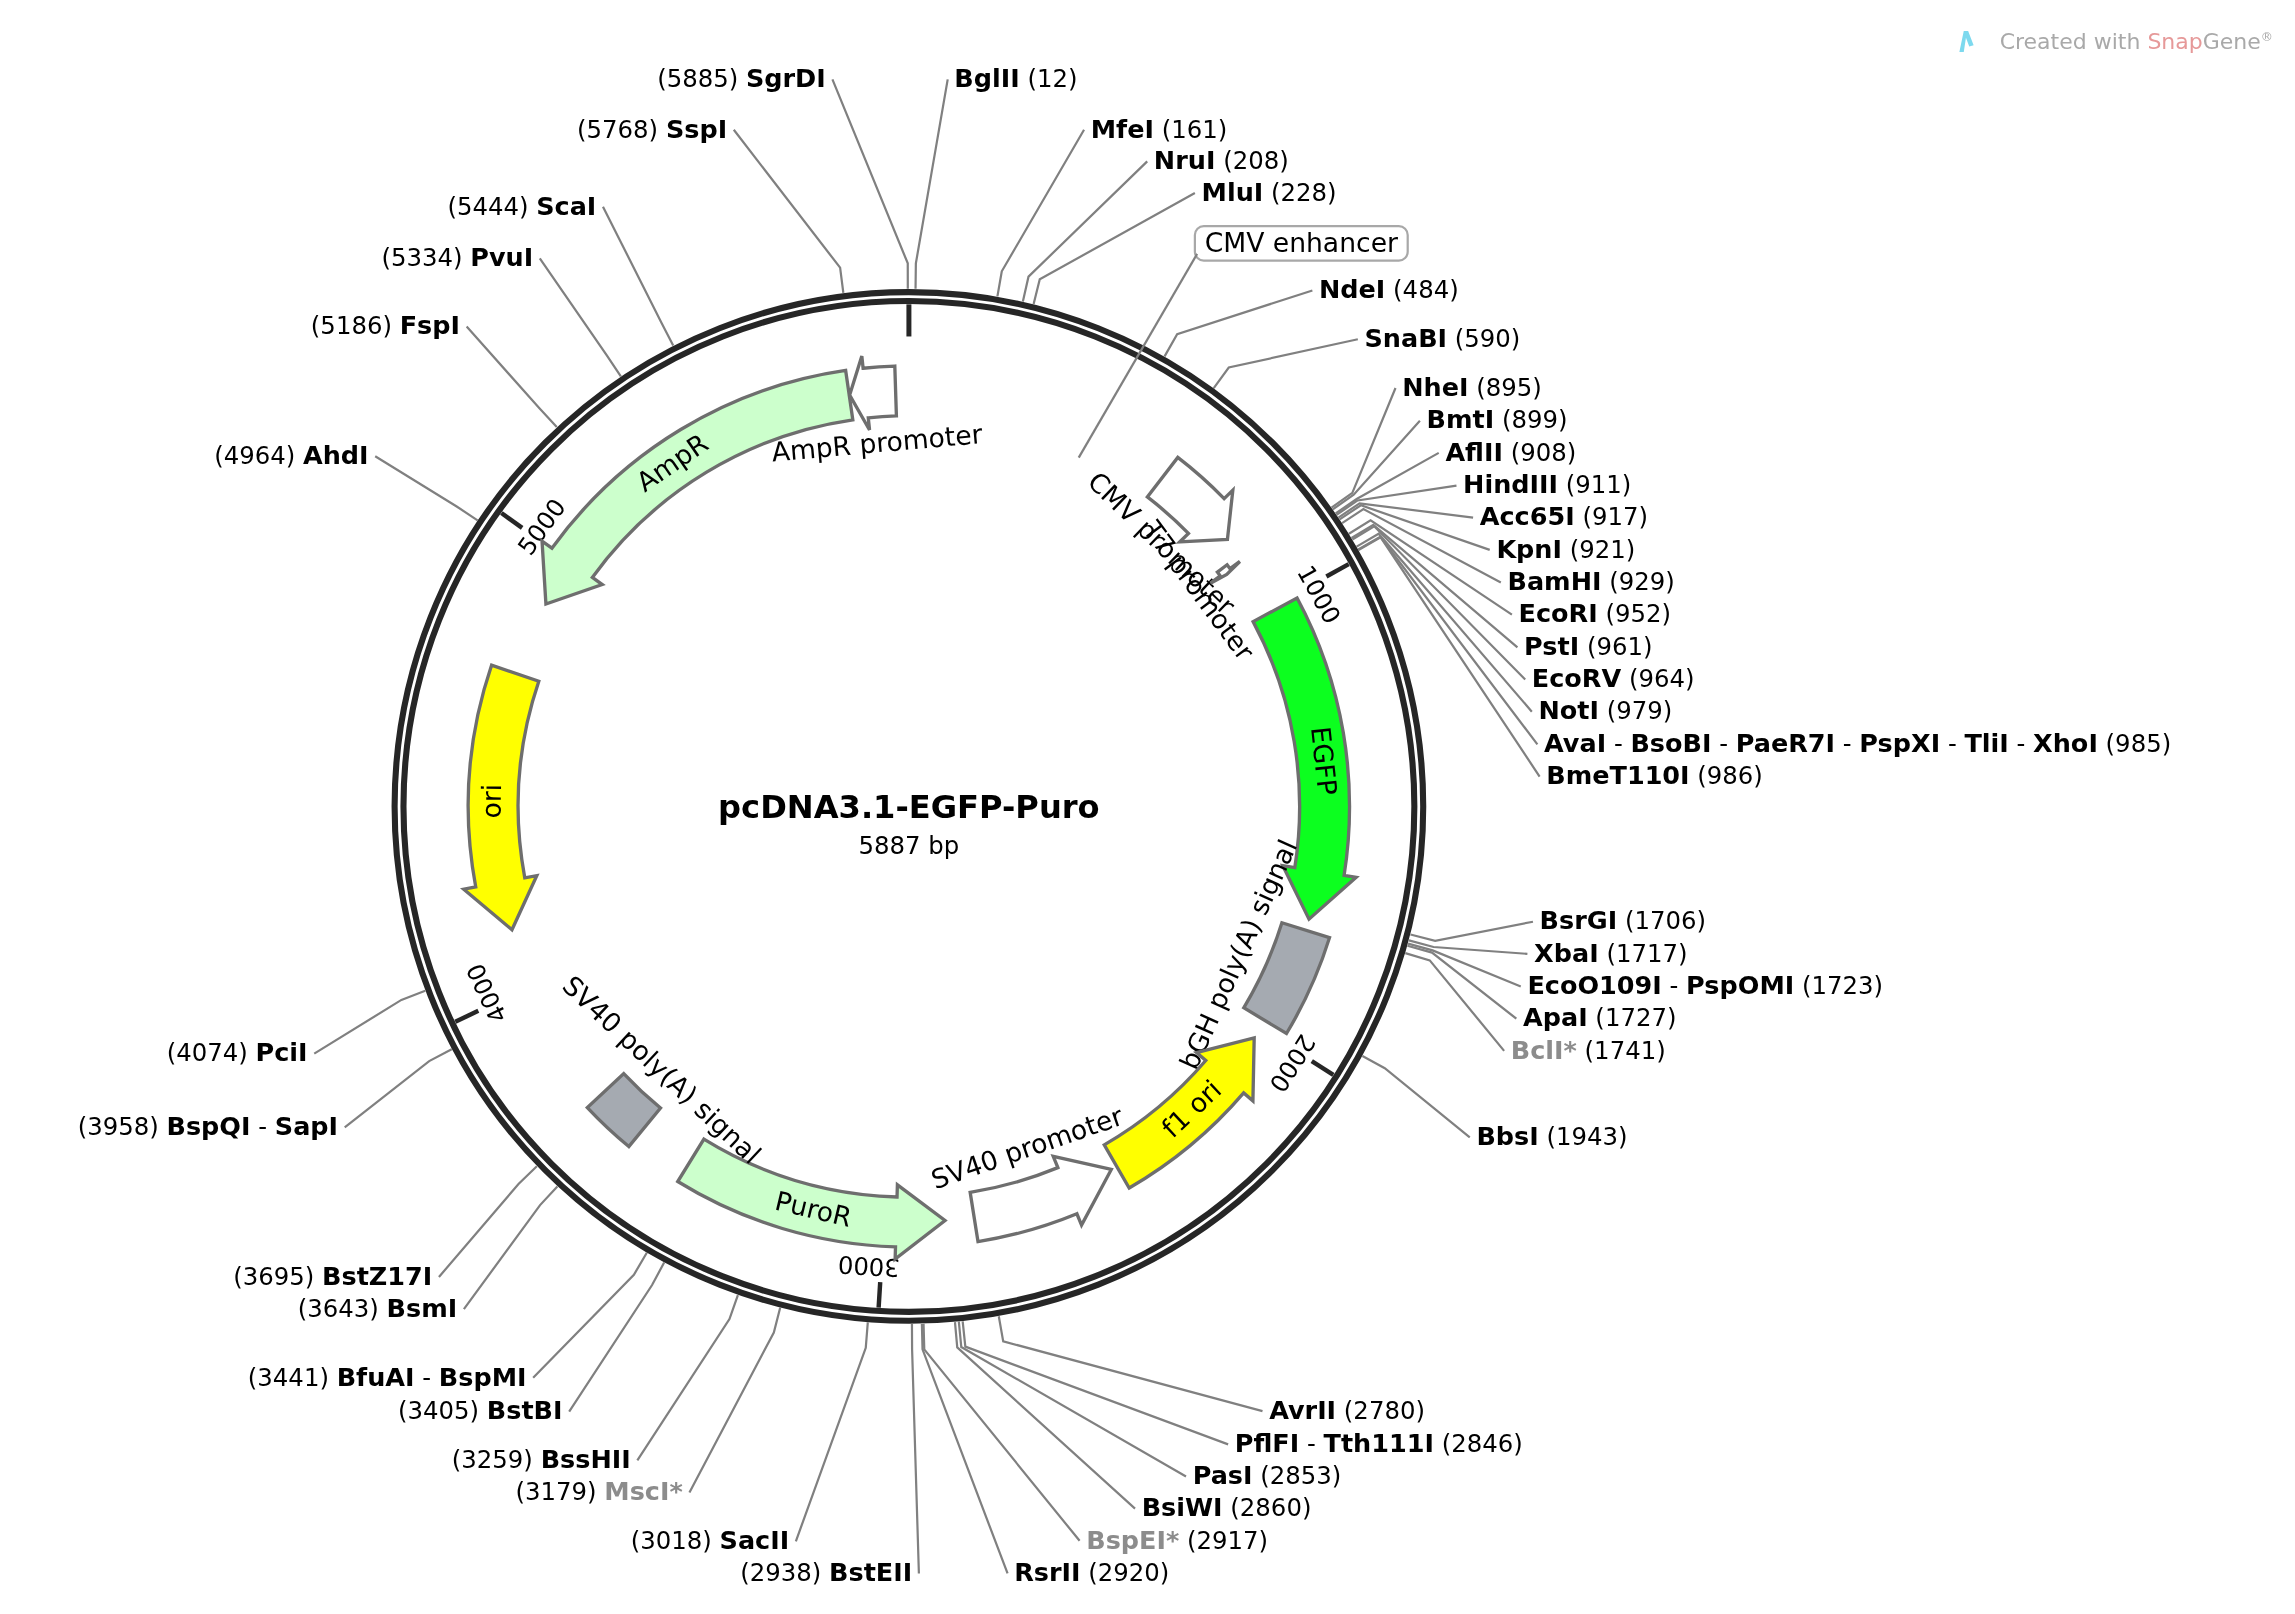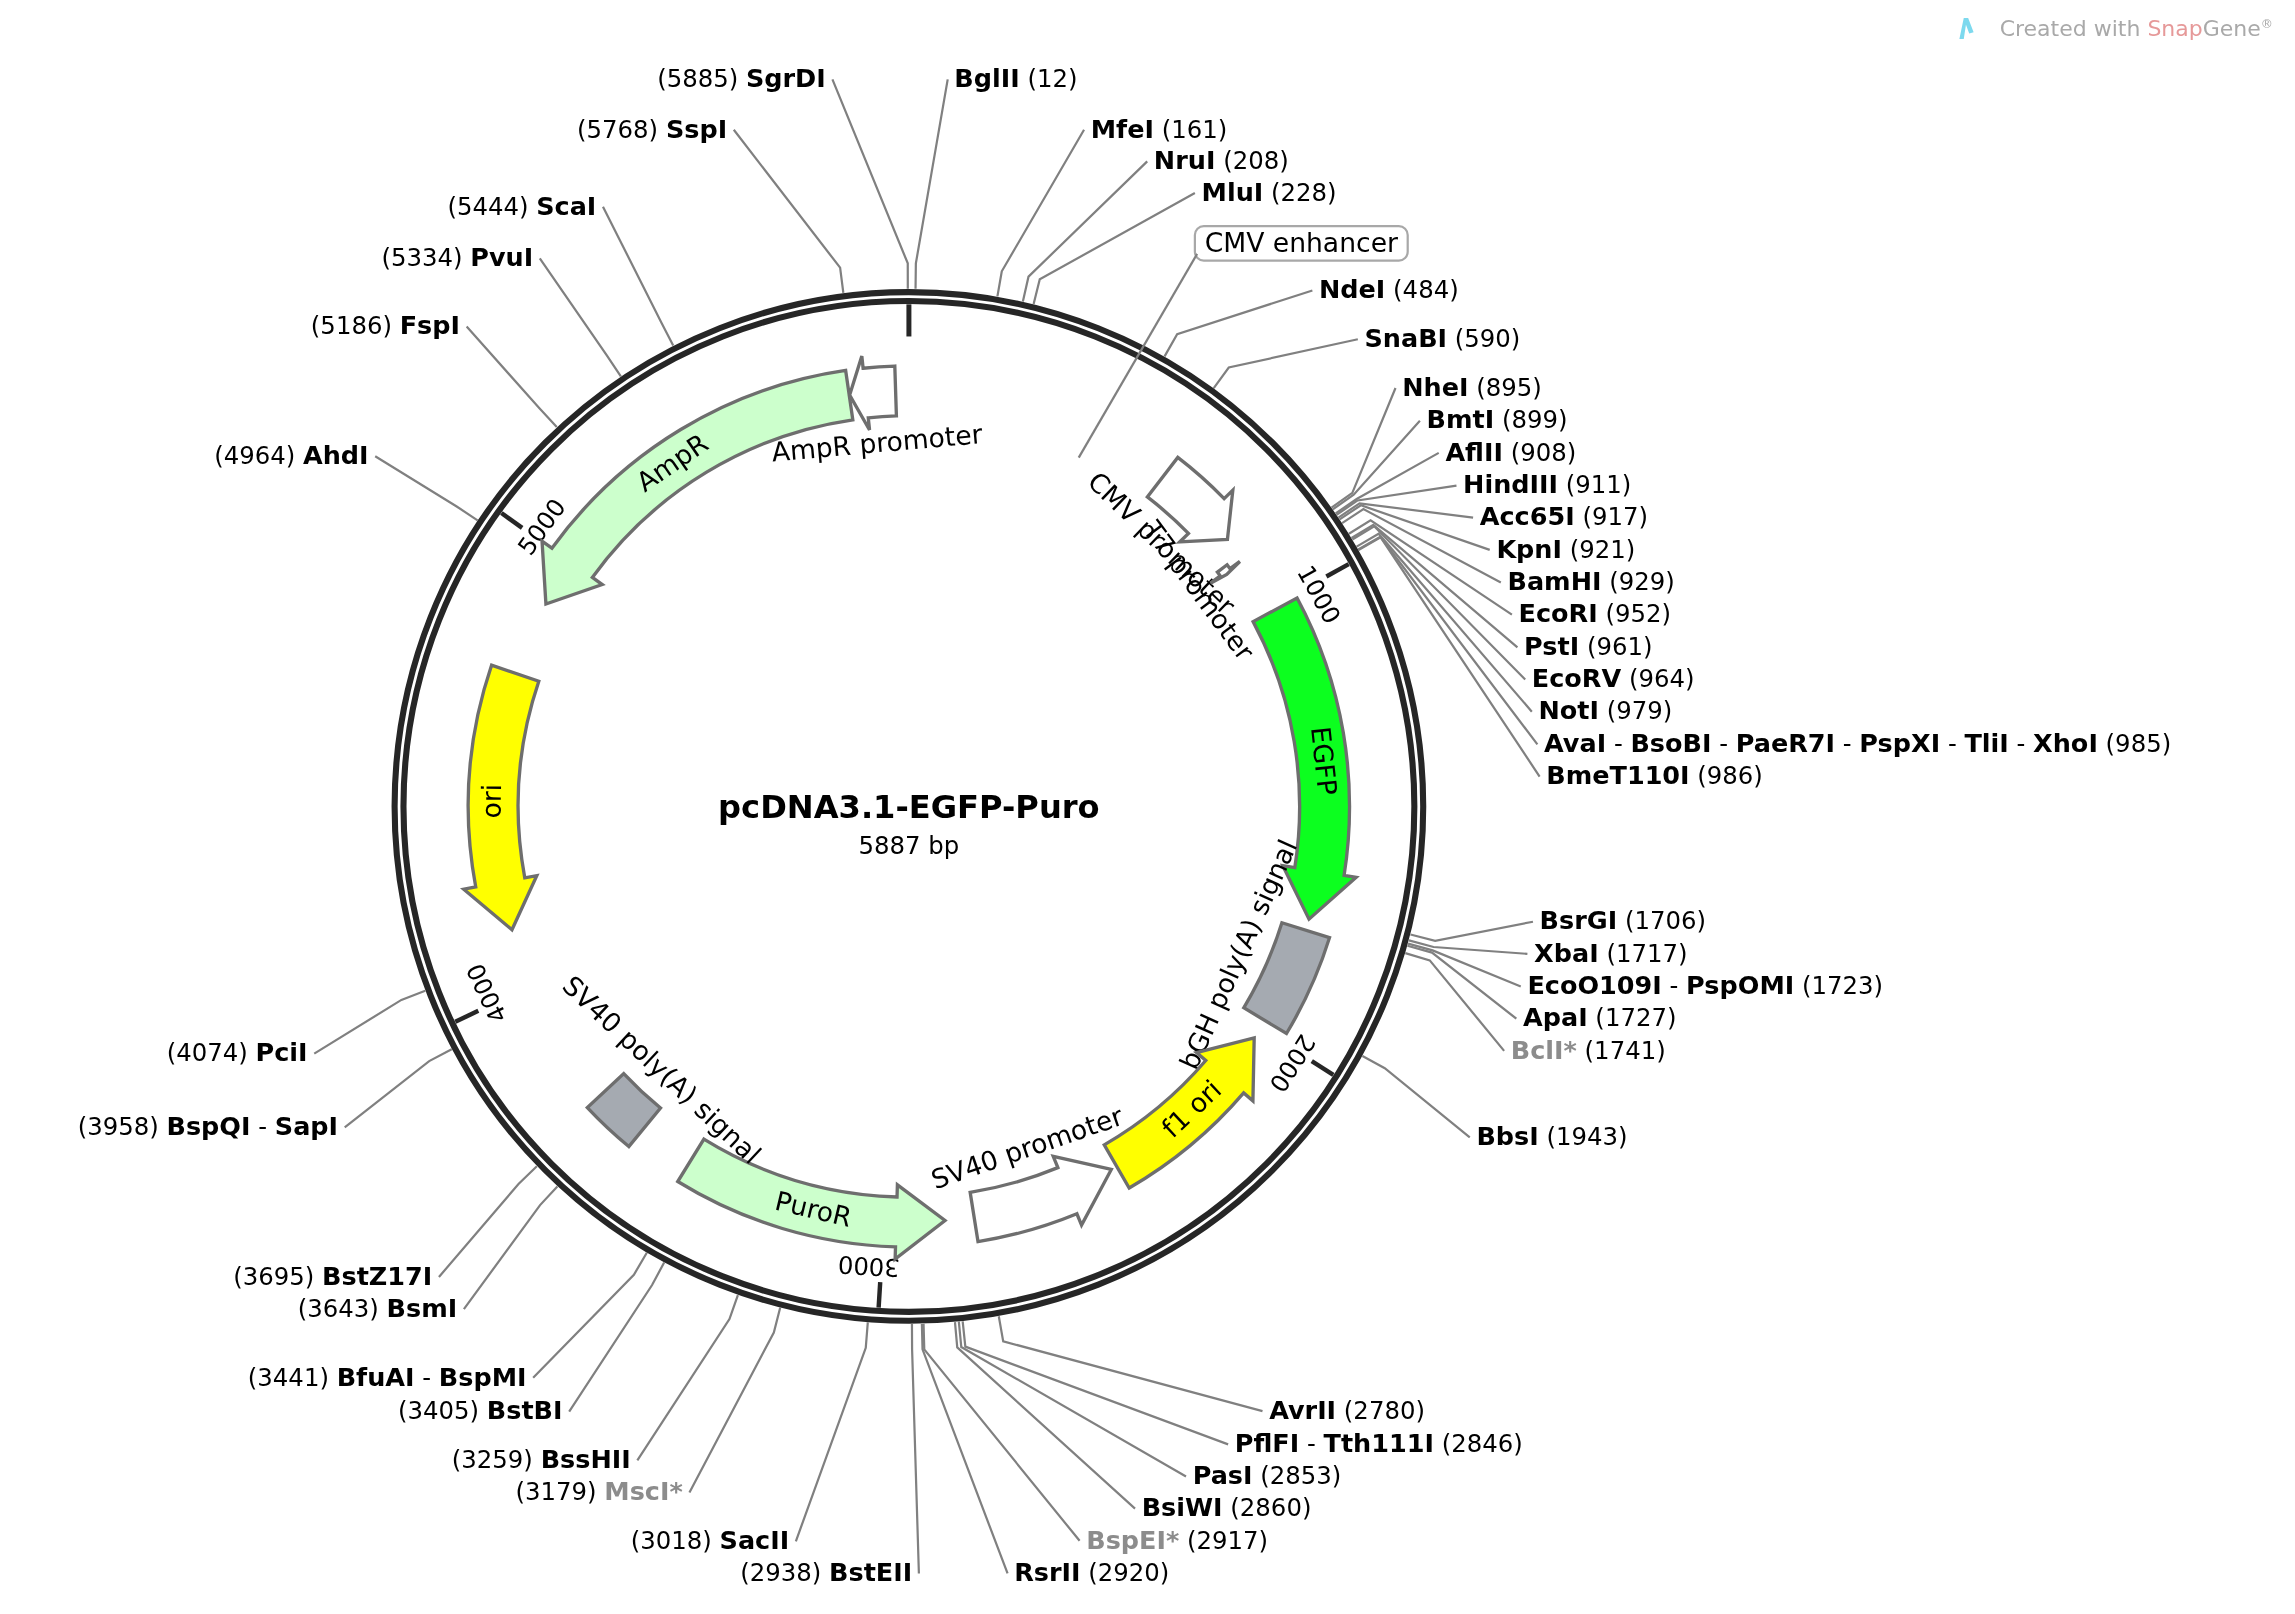--- a/index.html
+++ b/index.html
@@ -1,19 +1,19 @@
 <!DOCTYPE html>
 <html style="font-size:9px"><head>
 <meta charset="utf-8">
 <style>
   html, body { margin: 0; padding: 0; background: #ffffff; }
   body { width: 2295px; height: 1614px; position: relative; overflow: hidden;
          font-family: "DejaVu Sans", sans-serif; }
   #map { position: absolute; left: 0; top: 0; width: 2295px; height: 1614px; }
-  .watermark { position: absolute; right: 22px; top: 12px; height: 33px; display: flex;
+  .watermark { position: absolute; right: 22px; top: 25px; height: 33px; display: flex;
                align-items: center; gap: 24px; font-family: "DejaVu Sans", sans-serif;
                font-size: 22px; color: #a9a9a9; }
   .watermark .snap { color: #e69999; }
   .wm-logo { width: 19px; height: 23px; }
   .site-name { font-family: "DejaVu Sans", sans-serif; font-weight: bold; font-size: 46px; fill: #000; }
   .site-name.gray { fill: #8c8c8c; }
   .site-pos { font-family: "DejaVu Sans", sans-serif; font-size: 44px; fill: #000; }
   .site-sep { font-family: "DejaVu Sans", sans-serif; font-size: 44px; fill: #000; }
   .feat-label { font-family: "DejaVu Sans", sans-serif; font-size: 48px; fill: #000; }
   .tick-label { font-family: "DejaVu Sans", sans-serif; font-size: 44px; fill: #000; }

